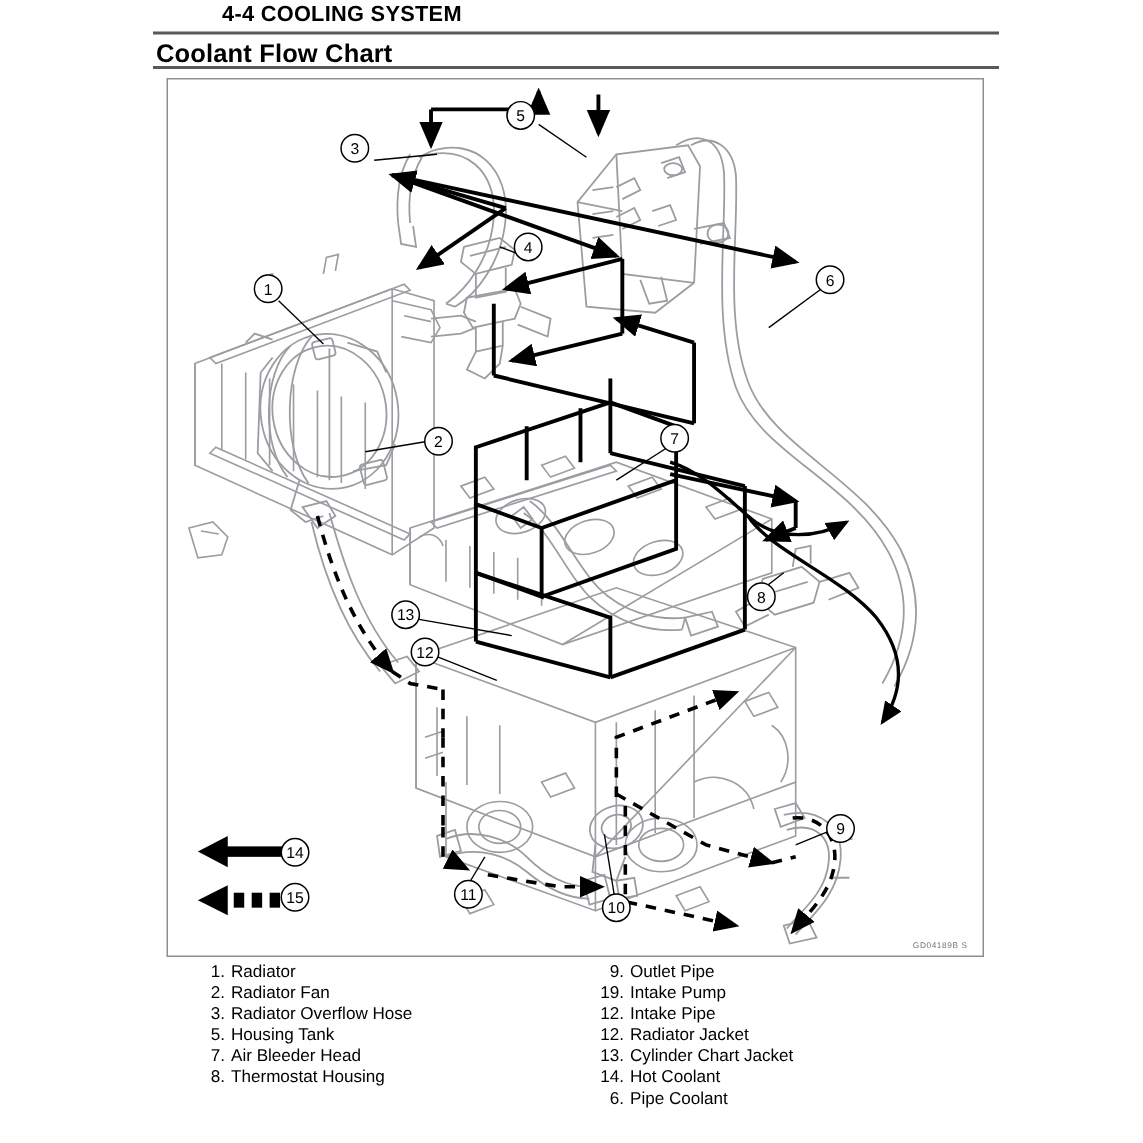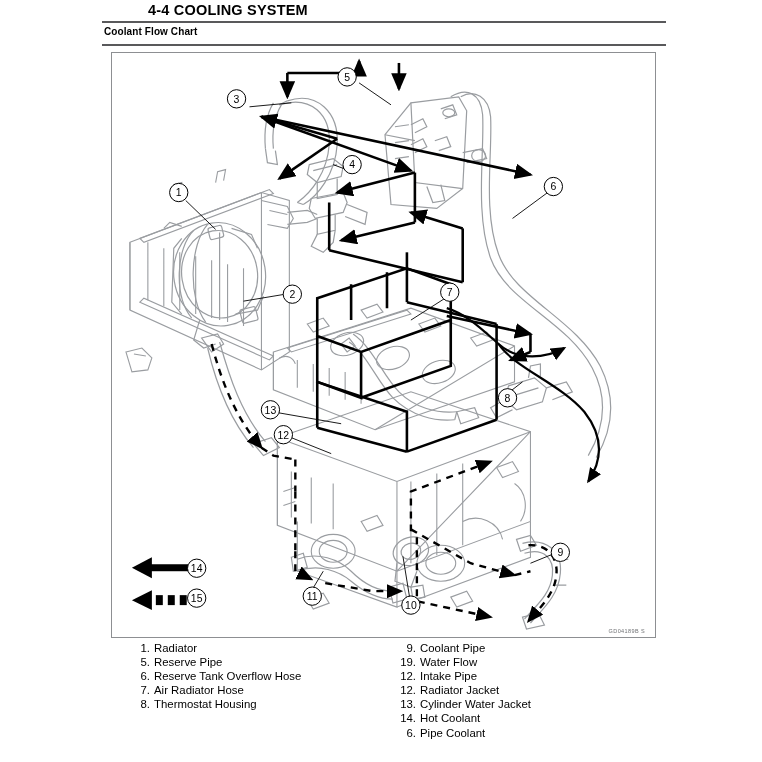--- a/index.html
+++ b/index.html
@@ -15,21 +15,21 @@
 
   
   .hdr-title{
     position:absolute;left:104px;top:2px;
     font-size:14.5px;font-weight:bold;letter-spacing:.2px;margin-left:44px;
   }
   .rule{position:absolute;background:#59595b;}
   .rule-top{left:102px;top:21px;width:564px;height:2px;}
   .sub-title{
     position:absolute;left:104px;top:26px;
-    font-size:10px;font-weight:bold;letter-spacing:.1px;
+    font-size:17px;font-weight:bold;letter-spacing:.1px;
   }
   .rule-bot{left:102px;top:44px;width:564px;height:2px;}
 
   
   .figure{
     position:absolute;left:111px;top:52px;width:545px;height:586px;
     border:1.4px solid #8d8f92;background:#fff;box-sizing:border-box;
   }
   .fig-code{
     position:absolute;right:10px;bottom:3px;
@@ -377,29 +377,30 @@
             </g>
           </g>
       </svg>
     </div>
     <div class="fig-code">GD04189B  S</div>
   </div>
 
   <div class="legend">
     <div class="col col-l" id="legend-left">
         <span class="row"><span class="num">1.</span><span class="lbl">Radiator</span></span>
-        <span class="row"><span class="num">5.</span><span class="lbl">Reserve Pipe</span></span>
-        <span class="row"><span class="num">6.</span><span class="lbl">Reserve Tank Overflow Hose</span></span>
-        <span class="row"><span class="num">7.</span><span class="lbl">Air Radiator Hose</span></span>
+        <span class="row"><span class="num">2.</span><span class="lbl">Radiator Fan</span></span>
+        <span class="row"><span class="num">3.</span><span class="lbl">Radiator Overflow Hose</span></span>
+        <span class="row"><span class="num">5.</span><span class="lbl">Housing Tank</span></span>
+        <span class="row"><span class="num">7.</span><span class="lbl">Air Bleeder Head</span></span>
         <span class="row"><span class="num">8.</span><span class="lbl">Thermostat Housing</span></span>
       </div>
     <div class="col col-r" id="legend-right">
-        <span class="row"><span class="num">9.</span><span class="lbl">Coolant Pipe</span></span>
-        <span class="row"><span class="num">19.</span><span class="lbl">Water Flow</span></span>
+        <span class="row"><span class="num">9.</span><span class="lbl">Outlet Pipe</span></span>
+        <span class="row"><span class="num">19.</span><span class="lbl">Intake Pump</span></span>
         <span class="row"><span class="num">12.</span><span class="lbl">Intake Pipe</span></span>
         <span class="row"><span class="num">12.</span><span class="lbl">Radiator Jacket</span></span>
-        <span class="row"><span class="num">13.</span><span class="lbl">Cylinder Water Jacket</span></span>
+        <span class="row"><span class="num">13.</span><span class="lbl">Cylinder Chart Jacket</span></span>
         <span class="row"><span class="num">14.</span><span class="lbl">Hot Coolant</span></span>
         <span class="row"><span class="num">6.</span><span class="lbl">Pipe Coolant</span></span>
       </div>
   </div>
 
 </div>
 
 </body></html>

